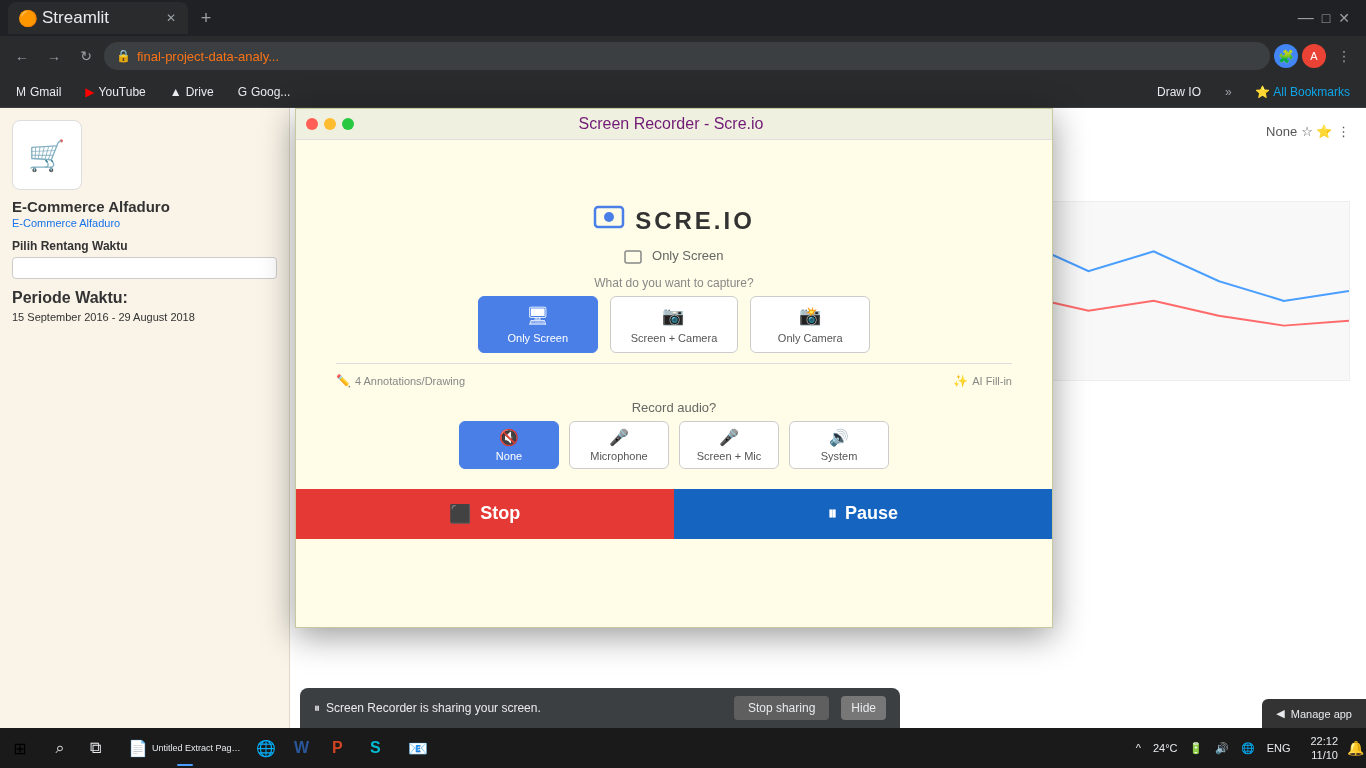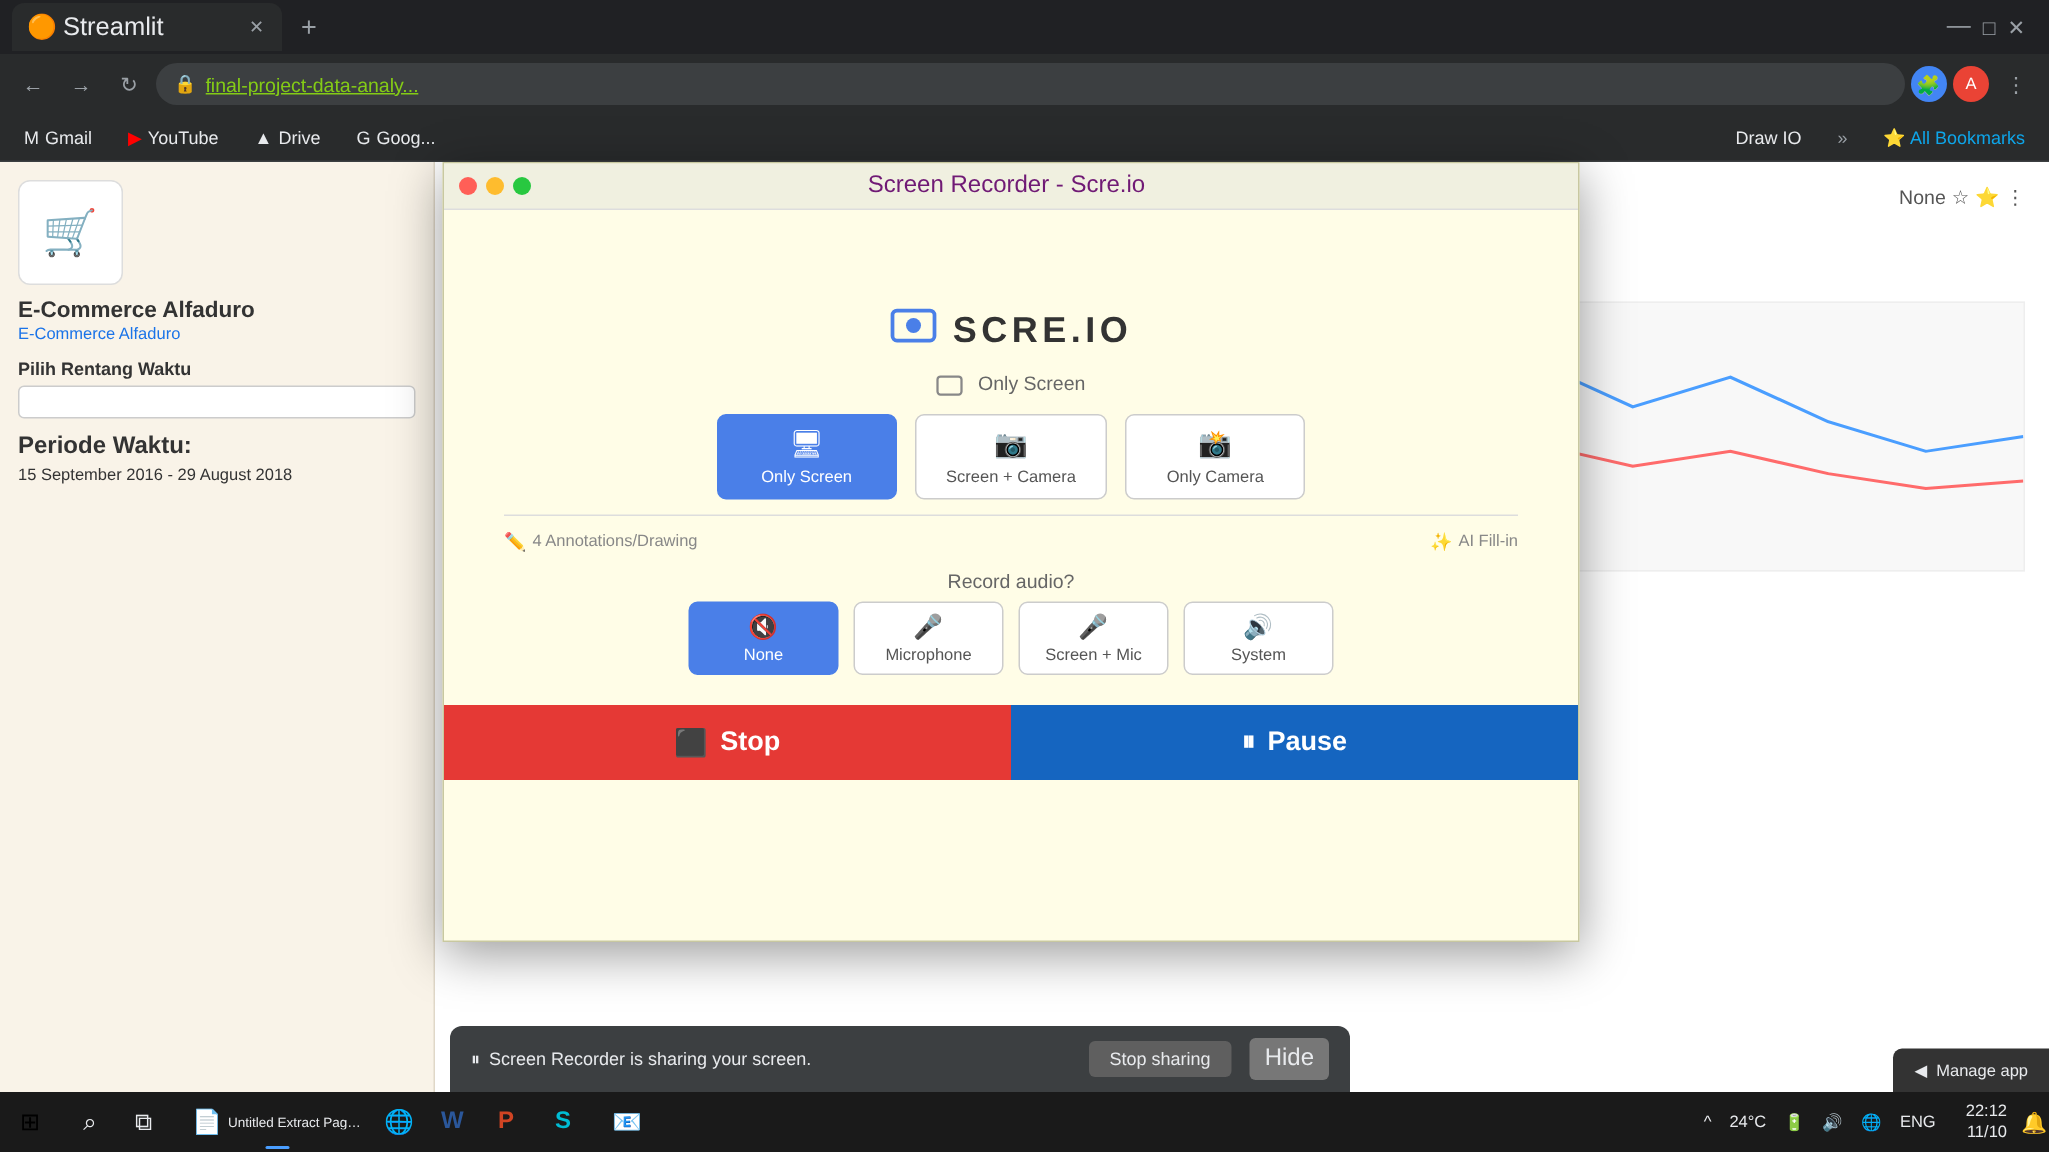--- a/index.html
+++ b/index.html
@@ -10,31 +10,31 @@
     .tab-bar { display: flex; align-items: center; height: 36px; background: #202124; padding: 0 8px; gap: 4px; }
     .tab { display: flex; align-items: center; background: #3c3f41; border-radius: 8px 8px 0 0; padding: 0 12px; height: 32px; min-width: 180px; max-width: 220px; gap: 6px; position: relative; }
     .tab.active { background: #292b2c; }
     .tab-favicon { width: 16px; height: 16px; display: flex; align-items: center; justify-content: center; }
     .tab-title { font-size: 17px; color: #e8eaed; white-space: nowrap; overflow: hidden; text-overflow: ellipsis; flex: 1; }
     .tab-close { font-size: 12px; color: #9aa0a6; cursor: pointer; }
     .new-tab-btn { width: 28px; height: 28px; display: flex; align-items: center; justify-content: center; color: #9aa0a6; font-size: 18px; cursor: pointer; }
     .toolbar { display: flex; align-items: center; height: 40px; background: #292b2c; padding: 0 8px; gap: 4px; }
     .nav-btn { width: 28px; height: 28px; display: flex; align-items: center; justify-content: center; color: #9aa0a6; border-radius: 50%; cursor: pointer; font-size: 14px; }
     .address-bar { flex: 1; height: 28px; background: #3c3f41; border-radius: 14px; display: flex; align-items: center; padding: 0 12px; gap: 6px; }
-    .address-text { font-size: 13px; color: #84cc16; white-space: nowrap; overflow: hidden; text-overflow: ellipsis; text-decoration: underline; }
+    .address-text { font-size: 13px; color: #f97316; white-space: nowrap; overflow: hidden; text-overflow: ellipsis; }
     .bookmarks-bar { display: flex; align-items: center; height: 32px; background: #292b2c; padding: 0 8px; gap: 8px; border-bottom: 1px solid #3c3f41; }
     .bookmark-item { font-size: 12px; color: #e8eaed; padding: 2px 8px; border-radius: 4px; cursor: pointer; white-space: nowrap; display: flex; align-items: center; gap: 4px; }
     .toolbar-right { display: flex; align-items: center; gap: 4px; }
     .ext-icon { width: 24px; height: 24px; border-radius: 50%; display: flex; align-items: center; justify-content: center; font-size: 11px; cursor: pointer; background: #5f6368; color: white; }
 
     
     .share-notification { position: absolute; bottom: 40px; left: 300px; width: 600px; background: #3c3f41; border-radius: 8px 8px 0 0; padding: 8px 14px; display: flex; align-items: center; gap: 12px; z-index: 30; }
     .share-notification-text { font-size: 12px; color: #e8eaed; flex: 1; display: flex; align-items: center; gap: 6px; }
     .share-stop-btn { background: #5f5f5f; border: none; color: #e8eaed; padding: 5px 14px; border-radius: 4px; font-size: 12px; cursor: pointer; font-weight: 500; }
-    .share-hide-btn { background: #5f5f5f; border: none; color: #e8eaed; padding: 5px 10px; border-radius: 4px; font-size: 16px; cursor: pointer; }
+    .share-hide-btn { background: #5f5f5f; border: none; color: #e8eaed; padding: 5px 10px; border-radius: 4px; font-size: 12px; cursor: pointer; }
     .share-hide-btn.hovered { background: #777; }
 
     
     .streamlit-page { position: absolute; top: 108px; left: 0; right: 0; bottom: 40px; display: flex; }
     .streamlit-sidebar { width: 290px; background: #f9f3e8; padding: 12px; overflow: hidden; border-right: 1px solid #e0d8c8; }
     .streamlit-main { flex: 1; background: #fff; padding: 16px; overflow: hidden; }
 
     .sidebar-logo-big { display: flex; align-items: center; gap: 8px; margin-bottom: 8px; }
     .logo-img { width: 70px; height: 70px; background: white; border-radius: 8px; border: 1px solid #ddd; display: flex; align-items: center; justify-content: center; font-size: 28px; }
     .date-input { width: 100%; border: 1px solid #ccc; border-radius: 4px; padding: 4px 8px; font-size: 11px; color: #333; background: white; }
@@ -206,20 +206,21 @@
   </div>
 
   <div class="bso-subtitle">
     <svg width="18" height="14" viewBox="0 0 18 14" style="vertical-align:middle;margin-right:6px;">
       <rect x="1" y="1" width="16" height="12" rx="2" fill="none" stroke="#888" stroke-width="1.5"></rect>
     </svg>
     <span>Only Screen</span>
   </div>
 
   <div class="bso-capture-section">
+    <div class="bso-section-label">What do you want to capture?</div>
     <div class="bso-capture-tabs">
       <div class="bso-ctab sel">
         <div class="bso-ctab-icon">🖥</div>
         <span>Only Screen</span>
       </div>
       <div class="bso-ctab">
         <div class="bso-ctab-icon">📷</div>
         <span>Screen + Camera</span>
       </div>
       <div class="bso-ctab">

